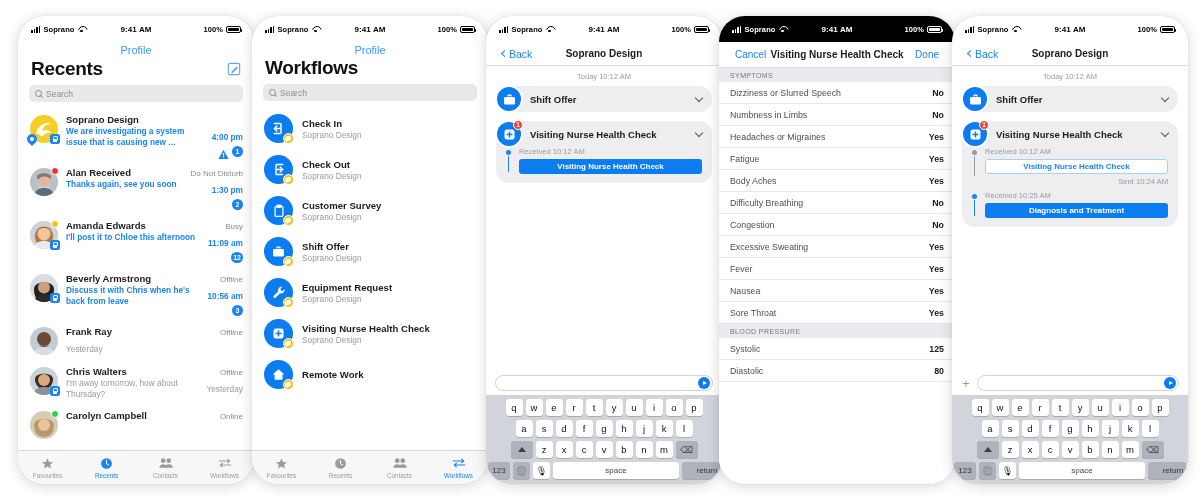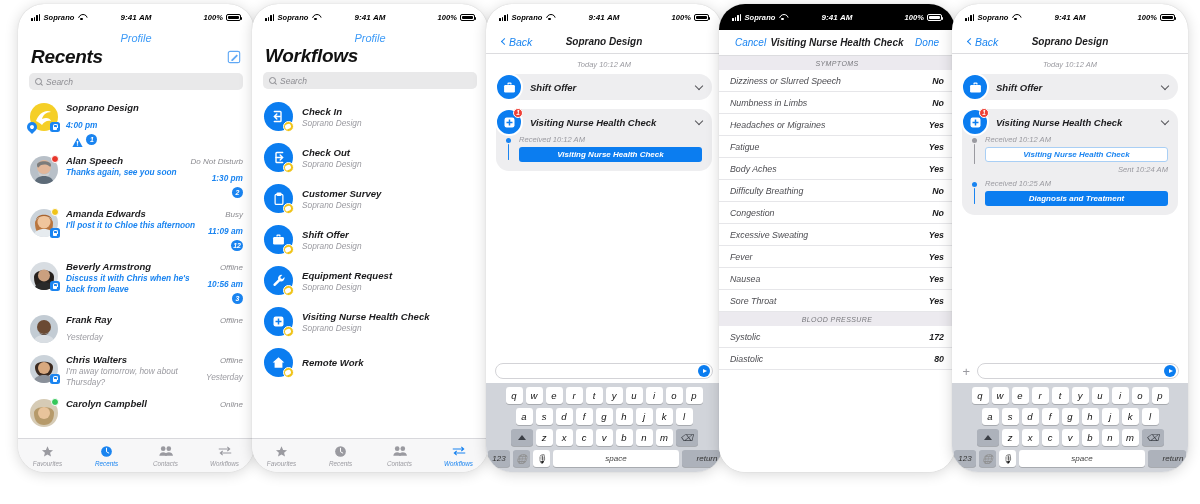--- a/index.html
+++ b/index.html
@@ -7,27 +7,26 @@
     width: 1200px; height: 504px;
     background: #ffffff;
     font-family: "Liberation Sans", sans-serif;
     overflow: hidden;
   }
   .stage { position: relative; width: 1200px; height: 504px; background: #fff; }
 
   
   .phone {
     position: absolute;
-    top: 4px;
+    top: 16px;
     width: 236px; height: 468px;
     background: #ffffff;
     border-radius: 26px;
     box-shadow: 0 2px 14px rgba(0,0,0,.16), 0 0 1px rgba(0,0,0,.22);
     overflow: hidden;
-    font-style: italic;
   }
   #p1 { left: 18px; }
   #p2 { left: 252px; }
   #p3 { left: 486px; }
   #p4 { left: 719px; }
   #p5 { left: 952px; }
 
   .screen { position:absolute; inset:0; display:flex; flex-direction:column; overflow:hidden; }
 
   
@@ -224,21 +223,21 @@
     content:""; width:0;height:0;border-left:4px solid transparent;border-right:4px solid transparent;
     border-bottom:5px solid #3b3f46;
   }
   .key.bksp::after {
     content:"⌫"; font-size:9px; color:#3b3f46;
   }
   .key.globe::after { content:"🌐"; font-size:9px; filter:grayscale(1); }
   .key.mic::after { content:"🎙"; font-size:9px; filter:grayscale(1); }
 
   
-  .form-body { flex:1 1 auto; background:#fff; overflow:hidden;text-align:center; }
+  .form-body { flex:1 1 auto; background:#fff; overflow:hidden; }
   .sec-head {
     background:#eceaef; padding: 4px 11px 3px; font-size:7px; color:#77777c; letter-spacing:.4px;
   }
   .form-row {
     display:flex; justify-content:space-between; align-items:center;
     padding: 5.5px 11px; border-bottom:.5px solid #e6e6e9; font-size:8.8px;
   }
   .form-label { color:#4d4d52; }
   .form-value { color:#1c1c1e; font-weight:bold; }
 </style>
@@ -296,20 +295,21 @@
 
        <span class="lock"></span>
        <span class="pin"></span>
      </div>
      <div class="rec-body">
        <div class="rec-top">
          <span class="rec-name">Soprano Design</span>
          <span class="rec-status"></span>
        </div>
        <div class="rec-bot">
+         <span class="rec-msg">We are investigating a system issue that is causing new ...</span>
          <span class="rec-right">
            <span class="rec-time">4:00 pm</span>
            <span class="badges">
               <span class="warn"><svg viewBox="0 0 12 12" width="11" height="11">
                         <path d="M6 .8 11.6 11H.4z" fill="#1a84f0"></path>
                         <rect x="5.3" y="4" width="1.4" height="3.6" rx=".7" fill="#fff"></rect>
                         <circle cx="6" cy="8.8" r=".8" fill="#fff"></circle>
                       </svg></span>
               <span class="badge">1</span>
            </span>
@@ -326,21 +326,21 @@
         <path d="M7 9c0-5 14-5 14 0 0 2-1 2-2 1-3-2-8-2-10 1-1 1-2 0-2-2z" fill="#7b7b7b"></path>
         <path d="M8 14c0 6 12 6 12 0 0 5-3 8-6 8s-6-3-6-8z" fill="#cfcfcf"></path>
         <path d="M4 28c1-6 5-8 10-8s9 2 10 8z" fill="#5d6b78"></path>
       </svg></div>
               </div>
        <span class="presence" style="background:#e8362b"></span>
 
      </div>
      <div class="rec-body">
        <div class="rec-top">
-         <span class="rec-name">Alan Speech</span>
+         <span class="rec-name">Alan Received</span>
          <span class="rec-status">Do Not Disturb</span>
        </div>
        <div class="rec-bot">
          <span class="rec-msg">Thanks again, see you soon</span>
          <span class="rec-right">
            <span class="rec-time">1:30 pm</span>
            <span class="badges">
 
               <span class="badge">2</span>
            </span>
@@ -892,21 +892,21 @@
             <span class="form-label">Nausea</span>
                      <span class="form-value">Yes</span>
           </div>
           <div class="form-row">
             <span class="form-label">Sore Throat</span>
                      <span class="form-value">Yes</span>
           </div>
           <div class="sec-head">BLOOD PRESSURE</div>
           <div class="form-row">
             <span class="form-label">Systolic</span>
-                     <span class="form-value">172</span>
+                     <span class="form-value">125</span>
           </div>
           <div class="form-row">
             <span class="form-label">Diastolic</span>
                      <span class="form-value">80</span>
           </div>
         </div>
     </div>
   </div>
 
   <div class="phone" id="p5">

